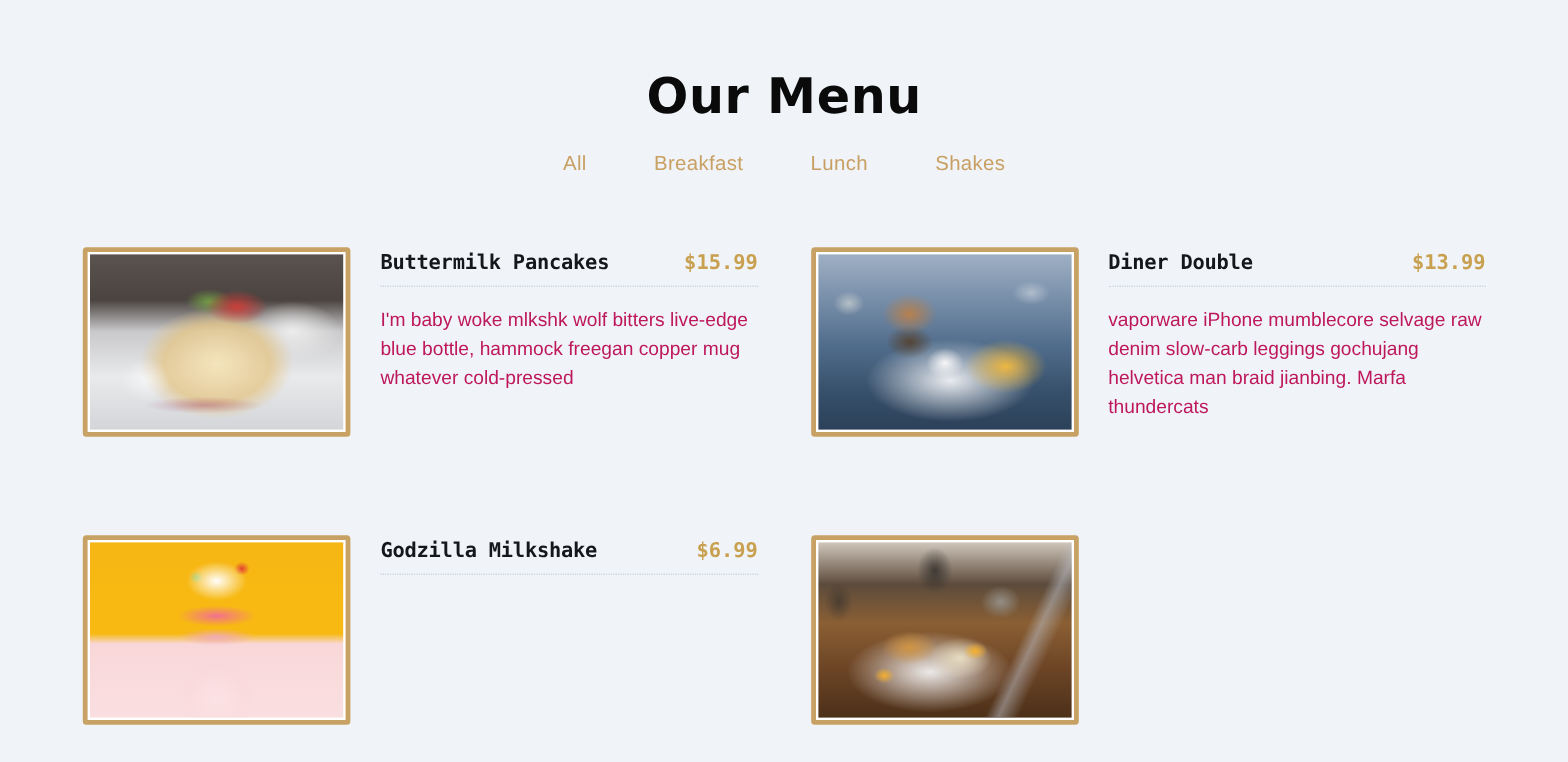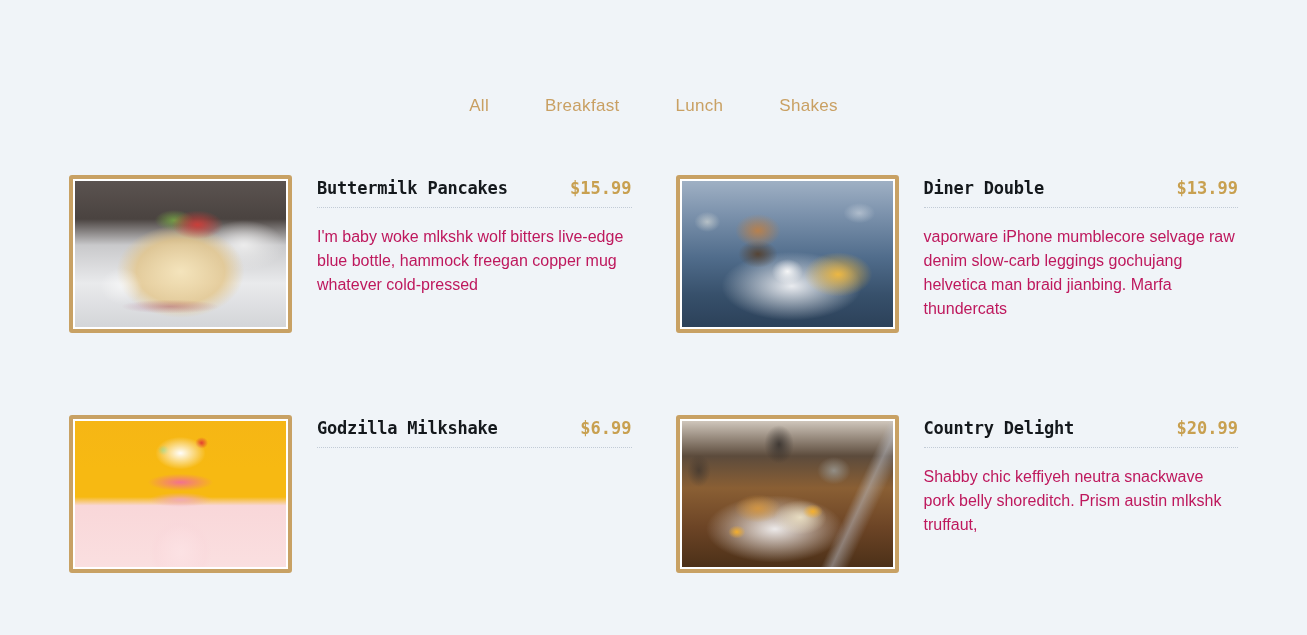--- a/index.html
+++ b/index.html
@@ -30,21 +30,21 @@
     font-family: "DejaVu Sans", sans-serif;
     font-size: 41px;
     font-weight: 700;
     letter-spacing: 0.5px;
     color: #0a0a0a;
     line-height: 1.1;
   }
 
   
   .filter-nav {
-    margin-top: 38px;
+    margin-top: 24px;
     display: flex;
     justify-content: center;
     align-items: center;
     gap: 0px;
   }
   .filter-link {
     color: #c9a063;
     font-family: "Liberation Sans", sans-serif;
     font-size: 17px;
     letter-spacing: 0.3px;
@@ -207,20 +207,21 @@
     font-size: 16px;
     line-height: 24px;
     color: #be185d;
   }
 </style>
 </head>
 <body>
 
 <div class="menu-section">
 
+  <h1 class="section-title">Our Menu</h1>
 
   <nav class="filter-nav">
     <a class="filter-link" href="#">All</a>
     <a class="filter-link" href="#">Breakfast</a>
     <a class="filter-link" href="#">Lunch</a>
     <a class="filter-link" href="#">Shakes</a>
   </nav>
 
   <div class="menu-grid">
 
@@ -259,23 +260,16 @@
           <span class="item-name">Godzilla Milkshake</span>
           <span class="item-price">$6.99</span>
         </div>
       </div>
     </article>
 
     <article class="menu-item">
       <div class="item-thumb">
         <div class="thumb-photo photo-breakfast"></div>
       </div>
-      <div class="item-body">
-        <div class="item-head">
-          <span class="item-name">Country Delight</span>
-          <span class="item-price">$20.99</span>
-        </div>
-        <p class="item-desc">Shabby chic keffiyeh neutra snackwave pork belly shoreditch. Prism austin mlkshk truffaut,</p>
-      </div>
     </article>
 
   </div>
 </div>
 
 </body></html>

